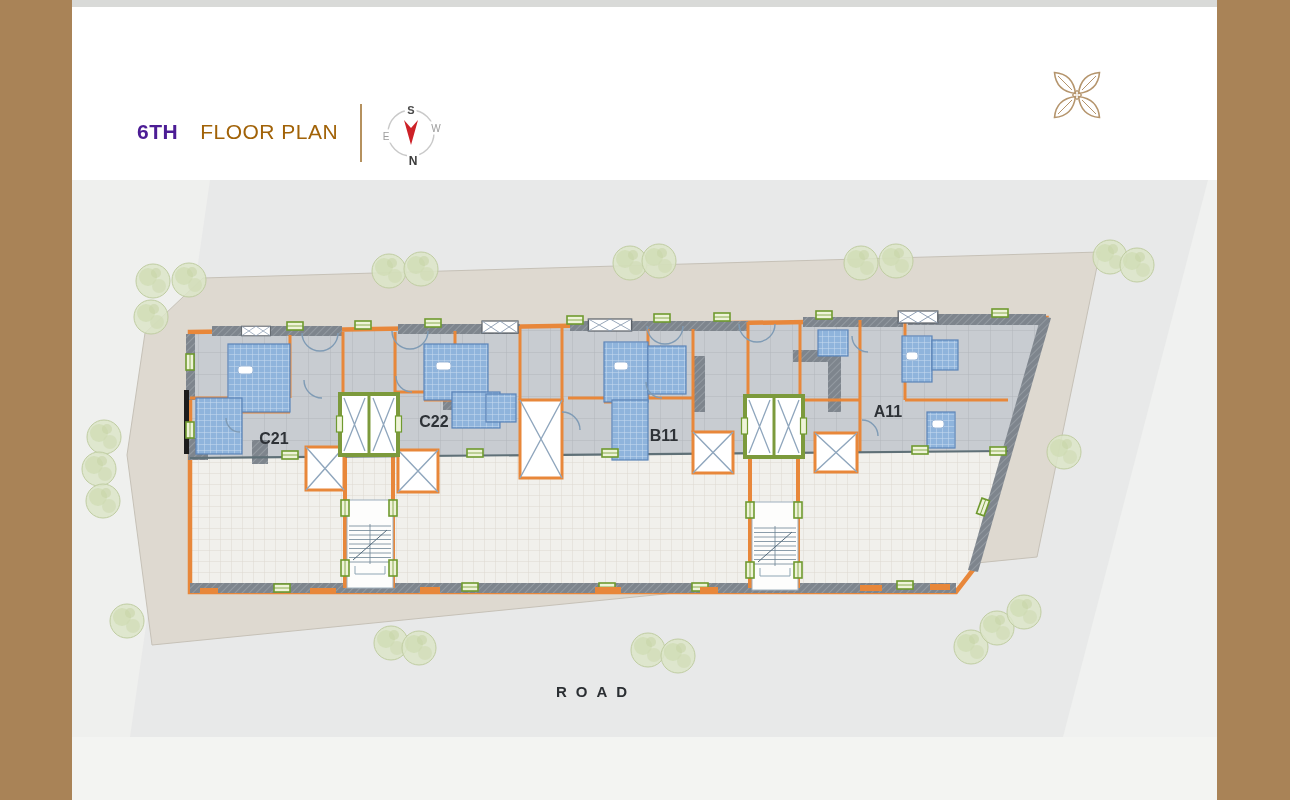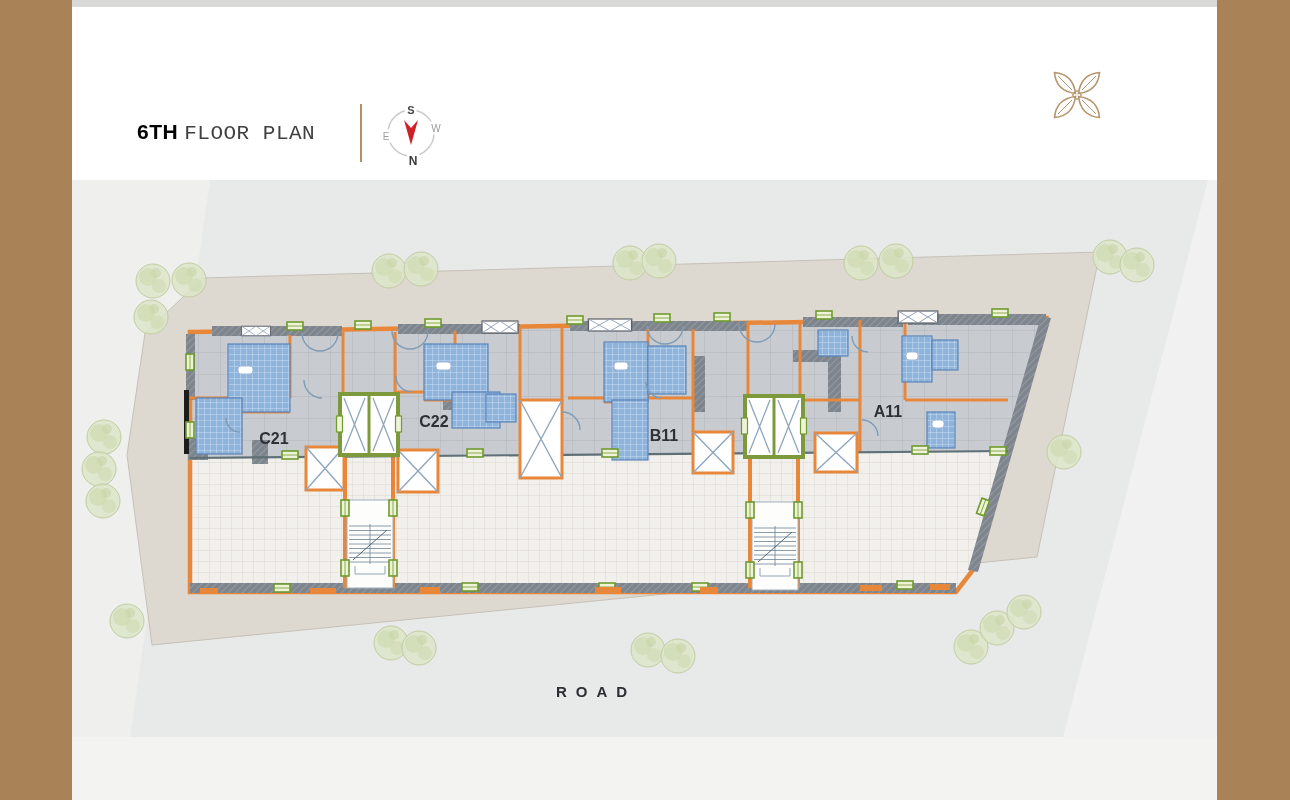--- a/index.html
+++ b/index.html
@@ -7,22 +7,22 @@
        font-family:"Liberation Sans", sans-serif;}
   .page{position:absolute;inset:0;}
   .accent-bar{position:absolute;top:0;bottom:0;width:72px;background:#a98357;}
   .accent-bar.left{left:0;}
   .accent-bar.right{left:1217px;width:73px;}
   .top-hairline{position:absolute;left:72px;top:0;width:1145px;height:7px;background:#d9dad8;}
   .header{position:absolute;left:72px;top:7px;width:1145px;height:173px;background:#ffffff;}
   .main-band{position:absolute;left:72px;top:180px;width:1145px;height:557px;background:#e8e9e9;}
   .bottom-band{position:absolute;left:72px;top:737px;width:1145px;height:63px;background:#f3f4f2;}
   .title{position:absolute;left:137px;top:120px;font-size:21px;letter-spacing:.5px;white-space:nowrap;}
-  .title .bold{font-weight:700;color:#000000;}
-  .title .light{font-weight:400;color:#404040;margin-left:6px;font-family:Liberation Mono, monospace;}
+  .title .bold{font-weight:700;color:#4c1d95;}
+  .title .light{font-weight:400;color:#a16207;margin-left:22px;}
   .divider{position:absolute;left:360px;top:104px;width:2px;height:58px;background:#b5915e;}
   svg text{font-family:"Liberation Sans", sans-serif;}
   .plan-svg{position:absolute;left:0;top:0;}
 </style>
 </head>
 <body>
 
 <div class="page">
 
   <div class="top-hairline"></div>

